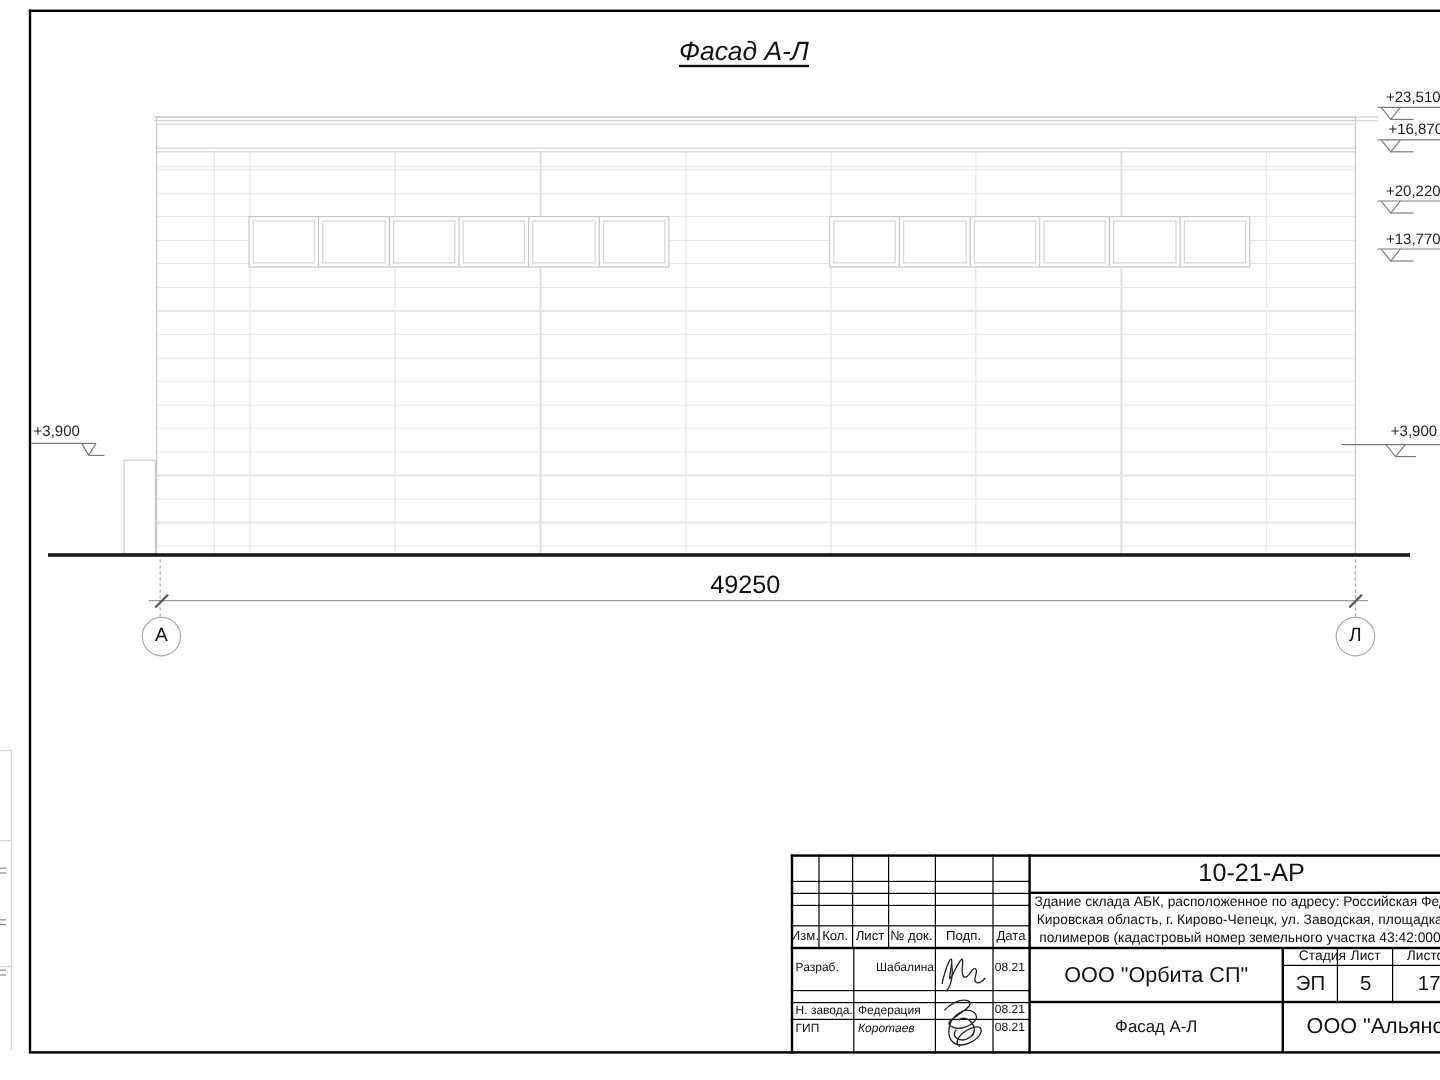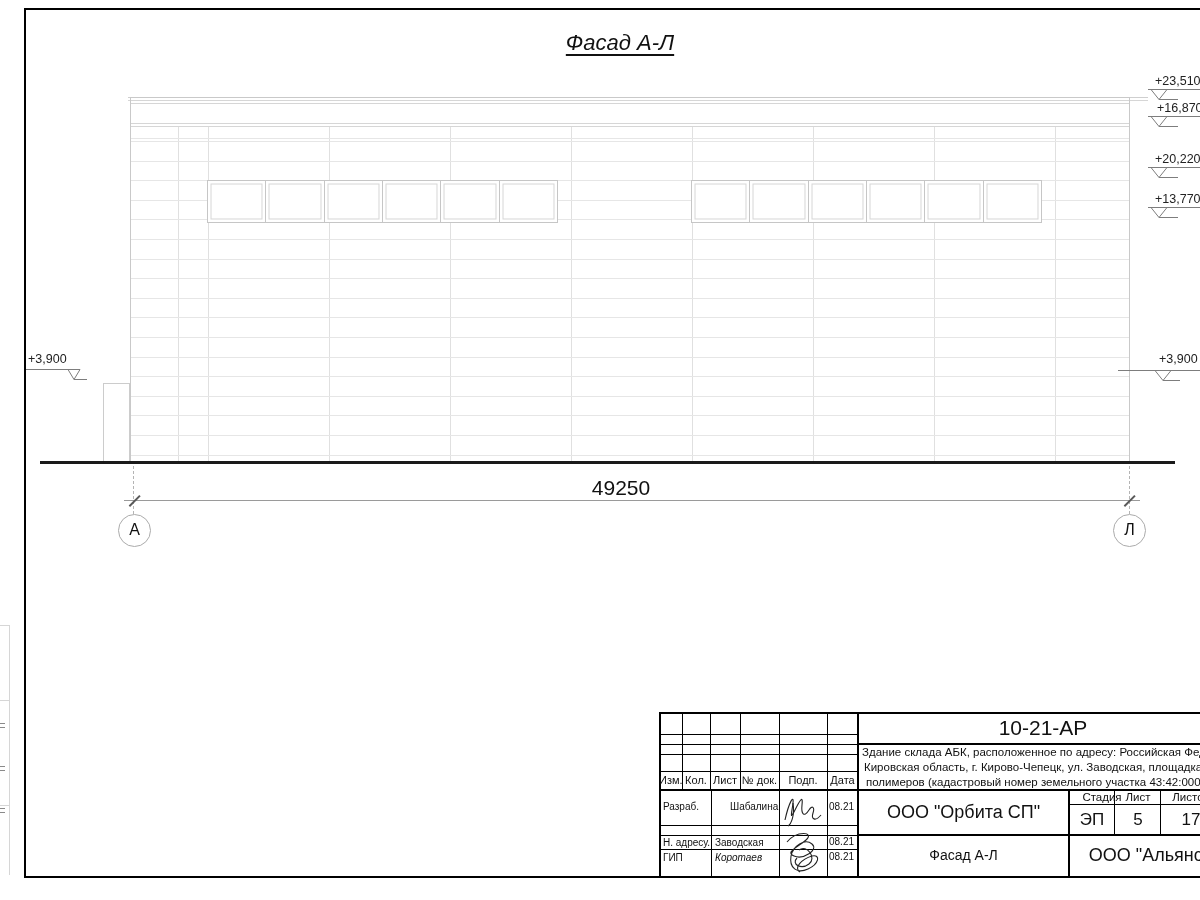--- a/index.html
+++ b/index.html
@@ -166,22 +166,22 @@
   <div class="t c stamp-txt" style="left:659px;width:23px;top:774px;font-size:11px;">Изм.</div>
   <div class="t c stamp-txt" style="left:682px;width:28px;top:774px;font-size:11px;">Кол.</div>
   <div class="t c stamp-txt" style="left:710px;width:30px;top:774px;font-size:11px;">Лист</div>
   <div class="t c stamp-txt" style="left:740px;width:39px;top:774px;font-size:11px;">№ док.</div>
   <div class="t c stamp-txt" style="left:779px;width:48px;top:774px;font-size:11px;">Подп.</div>
   <div class="t c stamp-txt" style="left:827px;width:31px;top:774px;font-size:11px;">Дата</div>
 
   <div class="t stamp-txt" style="left:663px;top:801px;">Разраб.</div>
   <div class="t stamp-txt" style="left:715px;top:801px;margin-left:15px;">Шабалина</div>
   <div class="t c stamp-txt" style="left:826px;width:31px;top:801px;">08.21</div>
-  <div class="t stamp-txt" style="left:663px;top:837px;">Н. адресу.</div>
-  <div class="t stamp-txt" style="left:715px;top:837px;">Заводская</div>
+  <div class="t stamp-txt" style="left:663px;top:837px;">Н. завода.</div>
+  <div class="t stamp-txt" style="left:715px;top:837px;">Федерация</div>
   <div class="t c stamp-txt" style="left:826px;width:31px;top:836px;">08.21</div>
   <div class="t stamp-txt" style="left:663px;top:852px;">ГИП</div>
   <div class="t stamp-txt" style="left:715px;top:852px;font-style:italic;">Коротаев</div>
   <div class="t c stamp-txt" style="left:826px;width:31px;top:851px;">08.21</div>
 
   <svg class="abs" style="left:781px;top:792px;z-index:3;" width="45" height="36" viewBox="0 0 45 36" fill="none" stroke="#222" stroke-width="1.1">
     <path d="M4 28 C8 10 13 2 12 11 C11 20 8 30 14 18 C20 6 22 4 21 13 C20 22 23 26 28 18 C31 13 34 15 32 21 C30 27 34 30 40 23"></path>
     <path d="M12 11 C14 24 10 32 7 34"></path>
   </svg>
   <svg class="abs" style="left:779px;top:830px;z-index:3;" width="48" height="46" viewBox="0 0 48 46" fill="none" stroke="#222" stroke-width="1.1">

